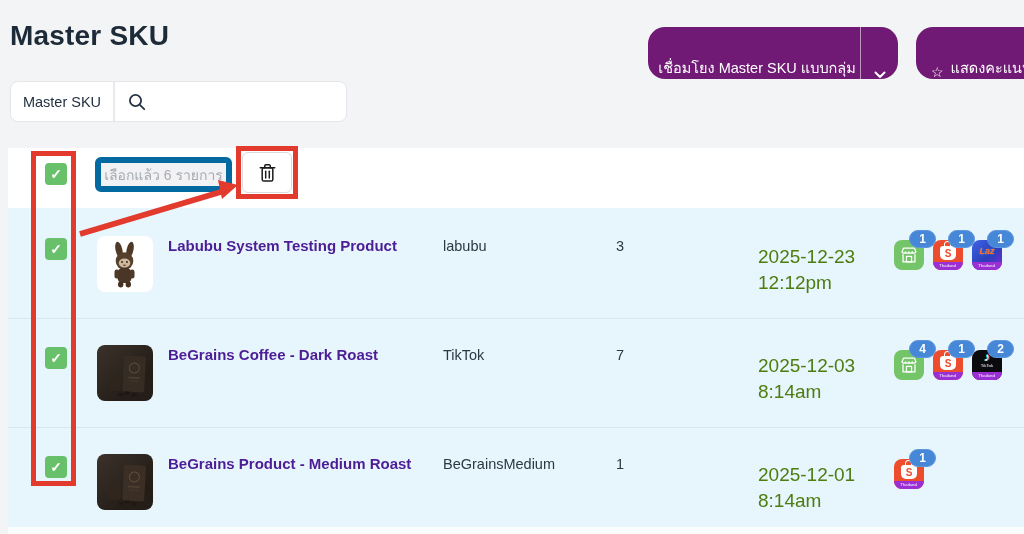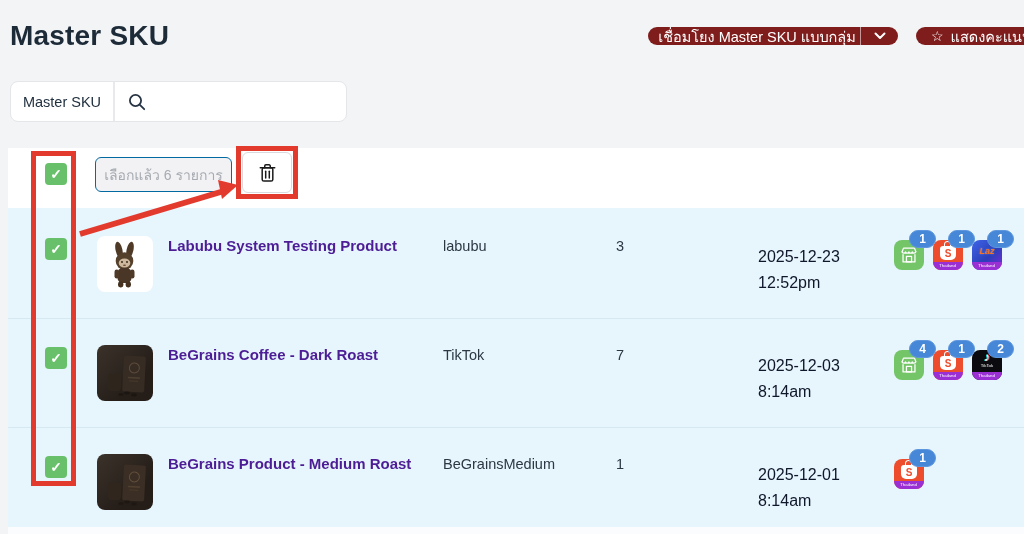--- a/index.html
+++ b/index.html
@@ -5,22 +5,22 @@
   html,body{margin:0;padding:0}
   body{
     width:1024px;height:534px;position:relative;overflow:hidden;
     background:#f3f4f6;font-family:"Liberation Sans",sans-serif;
     -webkit-font-smoothing:antialiased;
   }
   .abs{position:absolute}
 
   
   .page-title{left:10px;top:20px;font-size:28px;font-weight:bold;color:#1d2b39;letter-spacing:.2px}
-  .gbtn{top:27px;height:18px;background:#7f1d1d;border-radius:17px;color:#fff;
-    display:flex;align-items:center;font-size:14.5px;cursor:pointer;box-sizing:border-box}
+  .gbtn{top:27px;height:52px;background:#701a75;border-radius:17px;color:#fff;
+    display:flex;align-items:flex-end;font-size:14.5px;cursor:pointer;box-sizing:border-box}
   .gbtn .lbl{white-space:nowrap}
   #bulk-btn{left:648px;width:250px}
   #bulk-btn .lbl{flex:1;text-align:center;padding-left:6px}
   #bulk-btn .vdiv{width:1px;align-self:stretch;background:rgba(255,255,255,.55)}
   #bulk-btn .chev{width:37px;display:flex;align-items:center;justify-content:center}
   #score-btn{left:916px;width:124px;padding:0 0 0 15px;gap:7px}
   .star-ic{font-size:14px;line-height:1}
 
   
   .searchbar{left:10px;top:81px;width:337px;height:41px;background:#fff;
@@ -29,40 +29,40 @@
   .searchbar .vdiv{width:1px;height:100%;background:#e7e9ec}
   .searchbar input{flex:1;min-width:0;border:none;outline:none;background:transparent;
     padding:0 12px;font-size:14.5px;color:#333;font-family:"Liberation Sans",sans-serif}
   .searchbar input::placeholder{color:#b3b9bf}
   .searchbar .sbtn{width:44px;height:100%;display:flex;align-items:center;justify-content:center;cursor:pointer}
 
   
   .selbar{left:8px;top:148px;width:1016px;height:60px;background:#fff}
   .cb{width:22px;height:22px;background:#68c06a;border-radius:4px;color:#fff;
     display:flex;align-items:center;justify-content:center;font-size:14px;font-weight:bold;cursor:pointer}
-  .sel-count{left:95px;top:157px;width:137px;height:35px;background:#f2f2f4;border:1px solid #0369a1;
+  .sel-count{left:95px;top:157px;width:137px;height:35px;background:#f2f2f4;border:6px solid #0369a1;
     border-radius:6px;color:#a6abb1;font-size:14px;display:flex;align-items:center;justify-content:center;
     box-sizing:border-box;cursor:default;white-space:nowrap}
   .trash-btn{left:242px;top:152px;width:50px;height:41px;background:#fff;border:1px solid #d9dadd;
     border-radius:6px;display:flex;align-items:center;justify-content:center;cursor:pointer;box-sizing:border-box}
 
   
   .rowbg{left:8px;width:1016px;background:#e7f5fd}
   #row1{top:208px;height:110px}
   #row2{top:318px;height:109px;border-top:1px solid #d6e8f2;box-sizing:border-box}
   #row3{top:427px;height:100px;border-top:1px solid #d6e8f2;box-sizing:border-box}
   .bottom-strip{left:8px;top:527px;width:1016px;height:7px;background:#fbfcfd}
 
   .thumb{width:56px;height:56px;border-radius:8px;left:97px;overflow:hidden}
   .thumb.white{background:#fff}
   .thumb.coffee{background:linear-gradient(135deg,#3b322a 0%,#241d18 70%)}
   .pname{left:168px;width:265px;font-size:15px;font-weight:bold;color:#4c1d95}
   .psku{left:443px;width:160px;font-size:14.5px;color:#2c3844}
   .pqty{left:616px;width:60px;font-size:14.5px;color:#2c3844}
-  .pdate{left:758px;width:120px;font-size:16px;color:#0f172a;line-height:26px}
+  .pdate{left:758px;width:120px;font-size:19px;color:#4d7c0f;line-height:26px}
 
   
   .ch{width:30px;height:30px;border-radius:8px;cursor:pointer}
   .ch.store{background:#74c468;display:flex;align-items:center;justify-content:center}
   .ch.shopee{background:#ee4d2d}
   .ch.lazada{background:linear-gradient(135deg,#3f64e8 0%,#2a3fb8 55%,#7a2bd9 100%)}
   .ch.tiktok{background:#0b0b0f}
   .badge{position:absolute;left:15px;top:-10px;min-width:27px;height:18px;border-radius:9px;
     background:#4787d8;border:1px solid #5e97de;color:#fff;font-size:12px;font-weight:bold;
     display:flex;align-items:center;justify-content:center;box-sizing:border-box;z-index:6;padding:0 4px}
@@ -151,21 +151,21 @@
     <rect x="33" y="33.5" width="4.5" height="9" rx="2.2" fill="#4f3a28"></rect>
     <rect x="21" y="45.5" width="5.4" height="6" rx="2.4" fill="#44311f"></rect>
     <rect x="28.6" y="45.5" width="5.4" height="6" rx="2.4" fill="#44311f"></rect>
   </svg>
 </div>
 <div class="abs pname" style="top:237px">Labubu System Testing Product</div>
 <div class="abs psku" style="top:238px">labubu</div>
 <div class="abs pqty" style="top:238px">3</div>
 <div class="abs pdate" style="top:244px">
   <div>2025-12-23</div>
-  <div>12:52pm</div>
+  <div>12:12pm</div>
 </div>
 <div class="abs ch store" style="left:894px;top:240px">
   <svg width="22" height="22" viewBox="0 0 24 24" fill="none" stroke="#ffffff" stroke-width="1.4" stroke-linecap="round" stroke-linejoin="round">
     <path d="M4.5 8.5 L6 4.5 h12 L19.5 8.5"></path>
     <path d="M4.5 8.5 c0 2 3.7 2 3.7 0 c0 2 3.7 2 3.7 0 c0 2 3.7 2 3.7 0 c0 2 3.6 2 3.6 0"></path>
     <path d="M5.5 11.5 V19.5 h13 V11.5"></path>
     <rect x="9.2" y="13.5" width="5.6" height="6"></rect>
   </svg>
   <span class="badge">1</span>
 </div>

